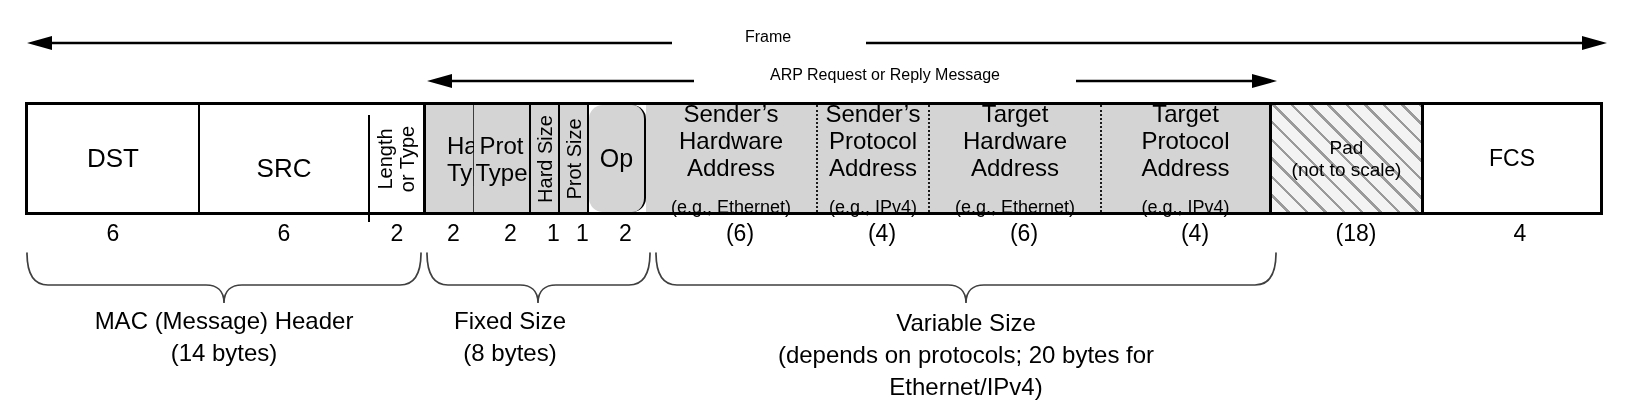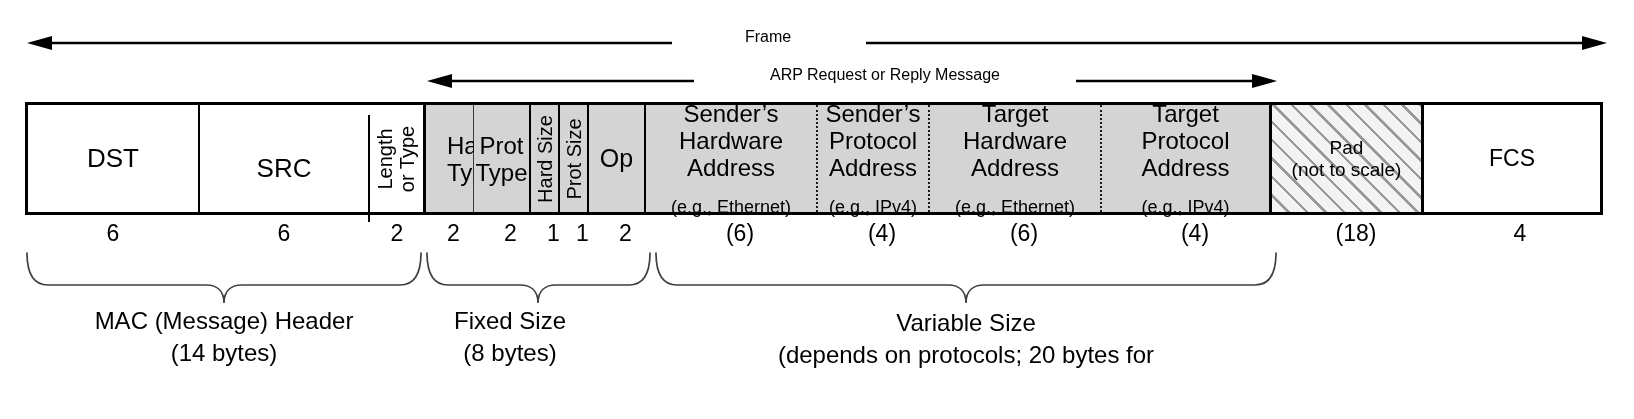--- a/index.html
+++ b/index.html
@@ -102,21 +102,21 @@
     </div>
 
     <div class="cell gray" style="width:29px;">
       <div class="vwrap">Hard Size</div>
     </div>
 
     <div class="cell gray" style="width:29px;">
       <div class="vwrap">Prot Size</div>
     </div>
 
-    <div class="cell gray" style="width:57px;font-size:25px;">
+    <div class="cell gray" style="width:57px;font-size:25px;border-radius:14px;">
       <span>Op</span>
     </div>
 
     <div class="cell gray dotted" style="width:172px;">
       <div class="addr">Sender’s</div>
       <div class="addr">Hardware</div>
       <div class="addr">Address</div>
       <div class="ex">(e.g., Ethernet)</div>
     </div>
 
@@ -174,15 +174,16 @@
   </div>
 
   <div class="blabel" style="left:510px;top:305px;">
     <div>Fixed Size</div>
     <div>(8 bytes)</div>
   </div>
 
   <div class="blabel" style="left:966px;top:307px;">
     <div>Variable Size</div>
     <div>(depends on protocols; 20 bytes for</div>
+    <div>Ethernet/IPv4)</div>
   </div>
 
 </div>
 
 </body></html>

